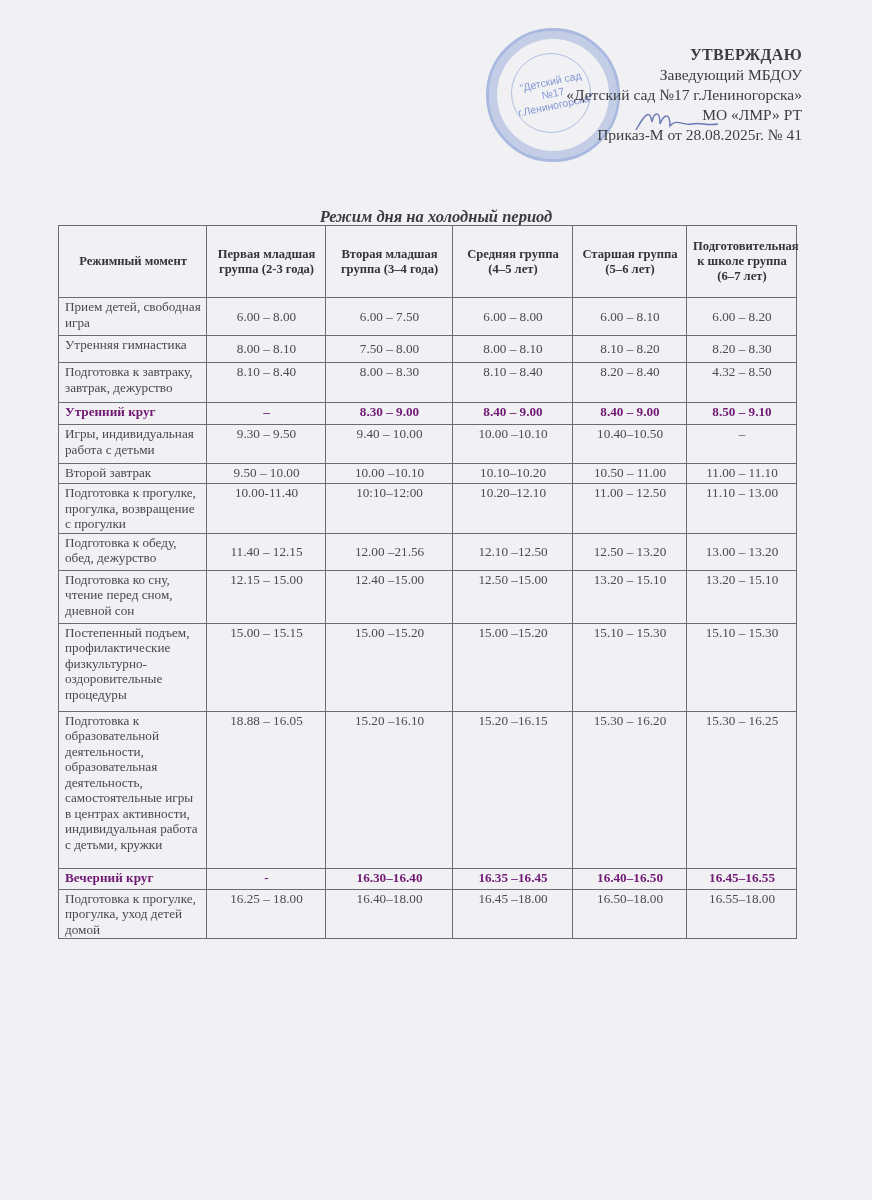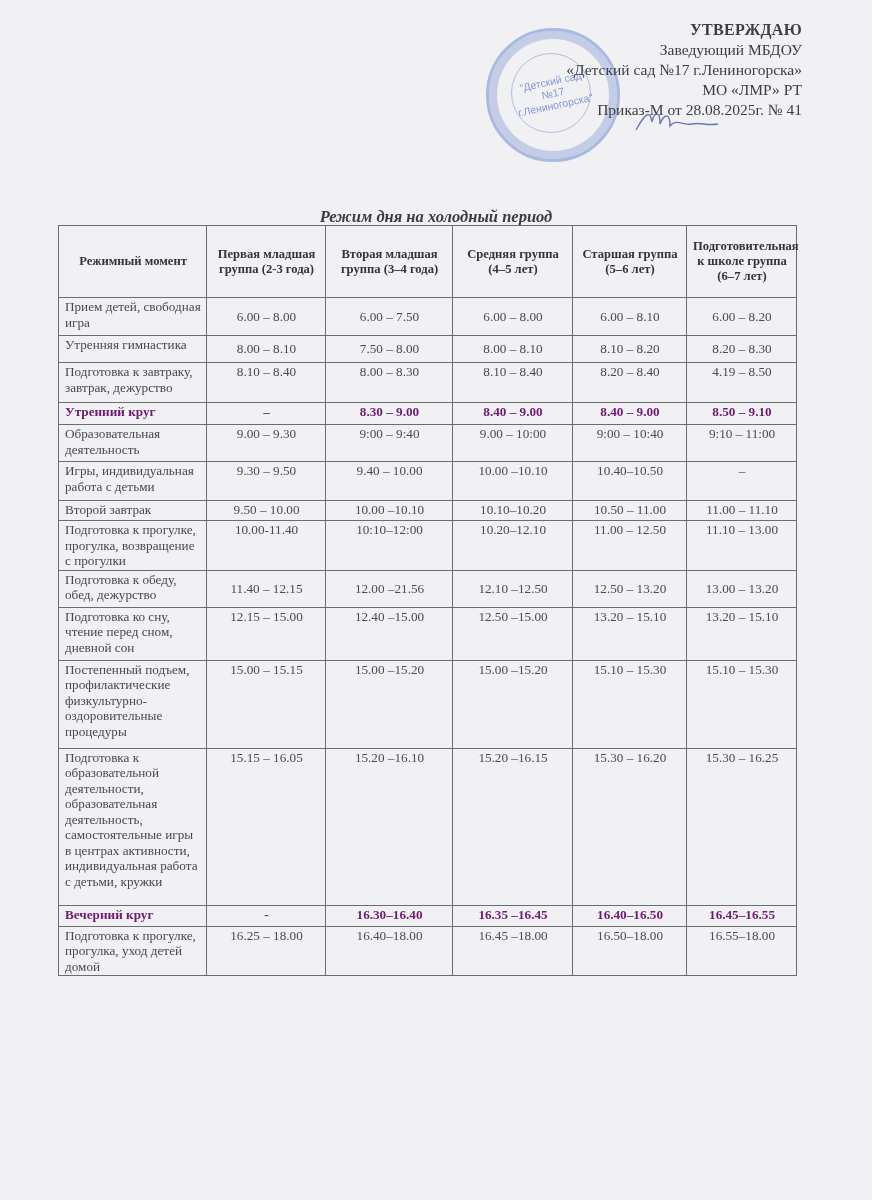--- a/index.html
+++ b/index.html
@@ -3,21 +3,21 @@
 <meta charset="utf-8">
 <style>
   html, body { margin: 0; padding: 0; }
   body {
     width: 872px; height: 1200px; position: relative; overflow: hidden;
     background: #f1f1f3;
     font-family: "Liberation Serif", serif;
     color: #3a3a3e;
   }
   .approval {
-    position: absolute; right: 70px; top: 20px; text-align: right;
+    position: absolute; right: 70px; top: 45px; text-align: right;
     font-size: 15.5px; line-height: 20px; color: #3d3d42;
   }
   .approval .head { font-weight: bold; font-size: 16px; letter-spacing: 0.3px; }
   .stamp {
     position: absolute; left: 486px; top: 28px; width: 128px; height: 128px;
     border-radius: 50%; border: 3px solid rgba(90,120,200,0.55);
     box-shadow: inset 0 0 0 6px rgba(255,255,255,0), inset 0 0 0 8px rgba(90,120,200,0.35);
     opacity: 0.85;
   }
   .stamp .inner {
@@ -107,38 +107,30 @@
       <td class="t" style="vertical-align:middle">8.00 – 8.10</td>
       <td class="t" style="vertical-align:middle">8.10 – 8.20</td>
       <td class="t" style="vertical-align:middle">8.20 – 8.30</td>
     </tr>
     <tr style="height:40px">
       <td class="n">Подготовка к завтраку, завтрак, дежурство</td>
       <td class="t">8.10 – 8.40</td>
       <td class="t">8.00 – 8.30</td>
       <td class="t">8.10 – 8.40</td>
       <td class="t">8.20 – 8.40</td>
-      <td class="t">4.19 – 8.50</td>
+      <td class="t">4.32 – 8.50</td>
     </tr>
     <tr class="bold" style="height:22px">
       <td class="n">Утренний круг</td>
       <td class="t">–</td>
       <td class="t">8.30 – 9.00</td>
       <td class="t">8.40 – 9.00</td>
       <td class="t">8.40 – 9.00</td>
       <td class="t">8.50 – 9.10</td>
     </tr>
-    <tr style="height:37px">
-      <td class="n">Образовательная деятельность</td>
-      <td class="t">9.00 – 9.30</td>
-      <td class="t">9:00 – 9:40</td>
-      <td class="t">9.00 – 10:00</td>
-      <td class="t">9:00 – 10:40</td>
-      <td class="t">9:10 – 11:00</td>
-    </tr>
     <tr style="height:39px">
       <td class="n">Игры, индивидуальная работа с детьми</td>
       <td class="t">9.30 – 9.50</td>
       <td class="t">9.40 – 10.00</td>
       <td class="t">10.00 –10.10</td>
       <td class="t">10.40–10.50</td>
       <td class="t">–</td>
     </tr>
     <tr style="height:20px">
       <td class="n">Второй завтрак</td>
@@ -175,21 +167,21 @@
     <tr style="height:88px">
       <td class="n">Постепенный подъем, профилактические физкультурно-оздоровительные процедуры</td>
       <td class="t">15.00 – 15.15</td>
       <td class="t">15.00 –15.20</td>
       <td class="t">15.00 –15.20</td>
       <td class="t">15.10 – 15.30</td>
       <td class="t">15.10 – 15.30</td>
     </tr>
     <tr style="height:157px">
       <td class="n">Подготовка к образовательной деятельности, образовательная деятельность, самостоятельные игры в центрах активности, индивидуальная работа с детьми, кружки</td>
-      <td class="t">15.15 – 16.05</td>
+      <td class="t">18.88 – 16.05</td>
       <td class="t">15.20 –16.10</td>
       <td class="t">15.20 –16.15</td>
       <td class="t">15.30 – 16.20</td>
       <td class="t">15.30 – 16.25</td>
     </tr>
     <tr class="bold" style="height:21px">
       <td class="n">Вечерний круг</td>
       <td class="t">-</td>
       <td class="t">16.30–16.40</td>
       <td class="t">16.35 –16.45</td>

